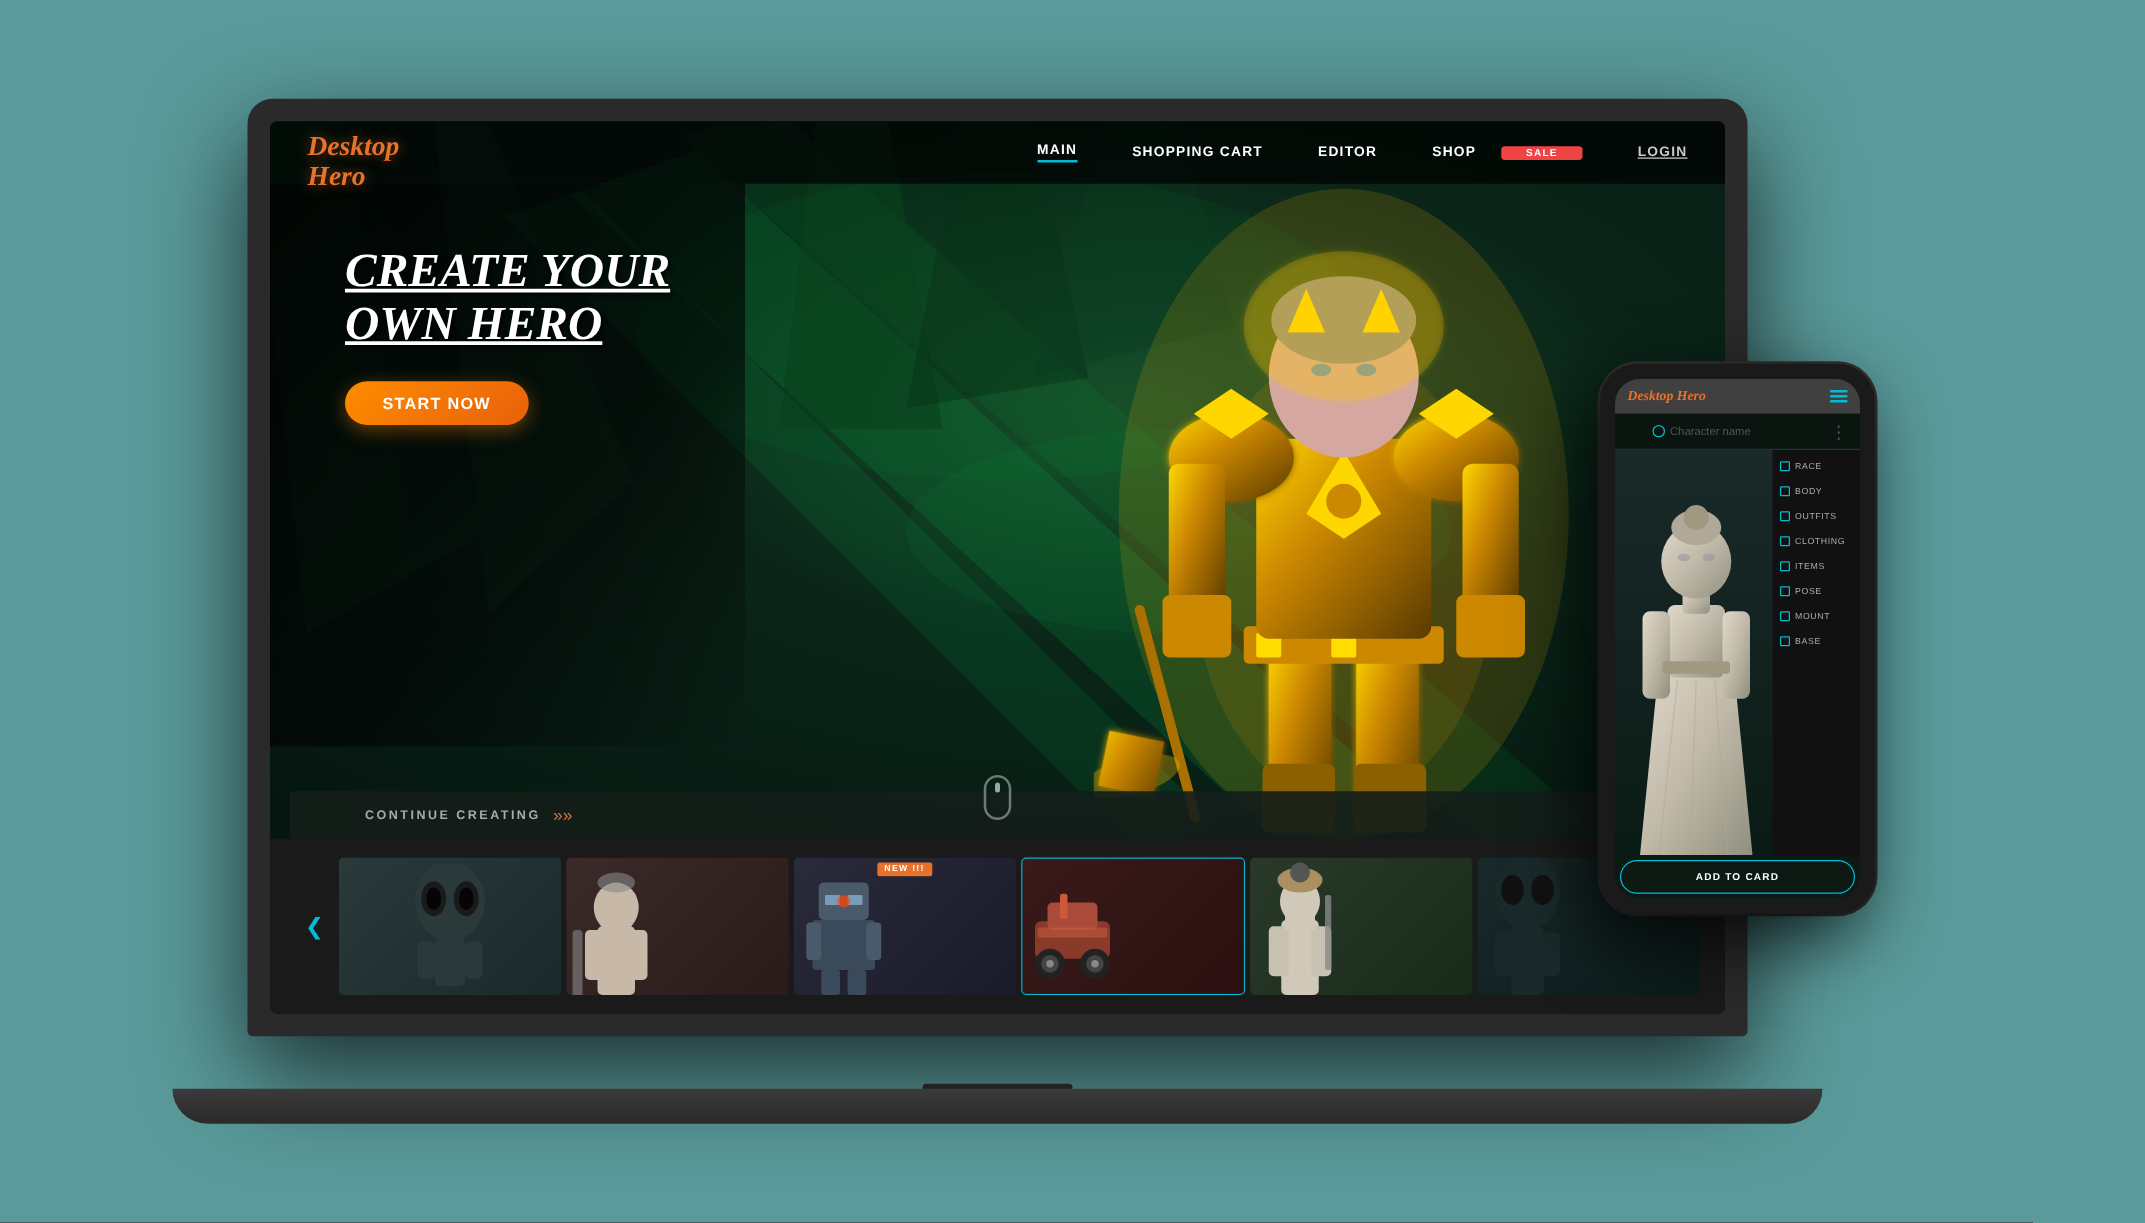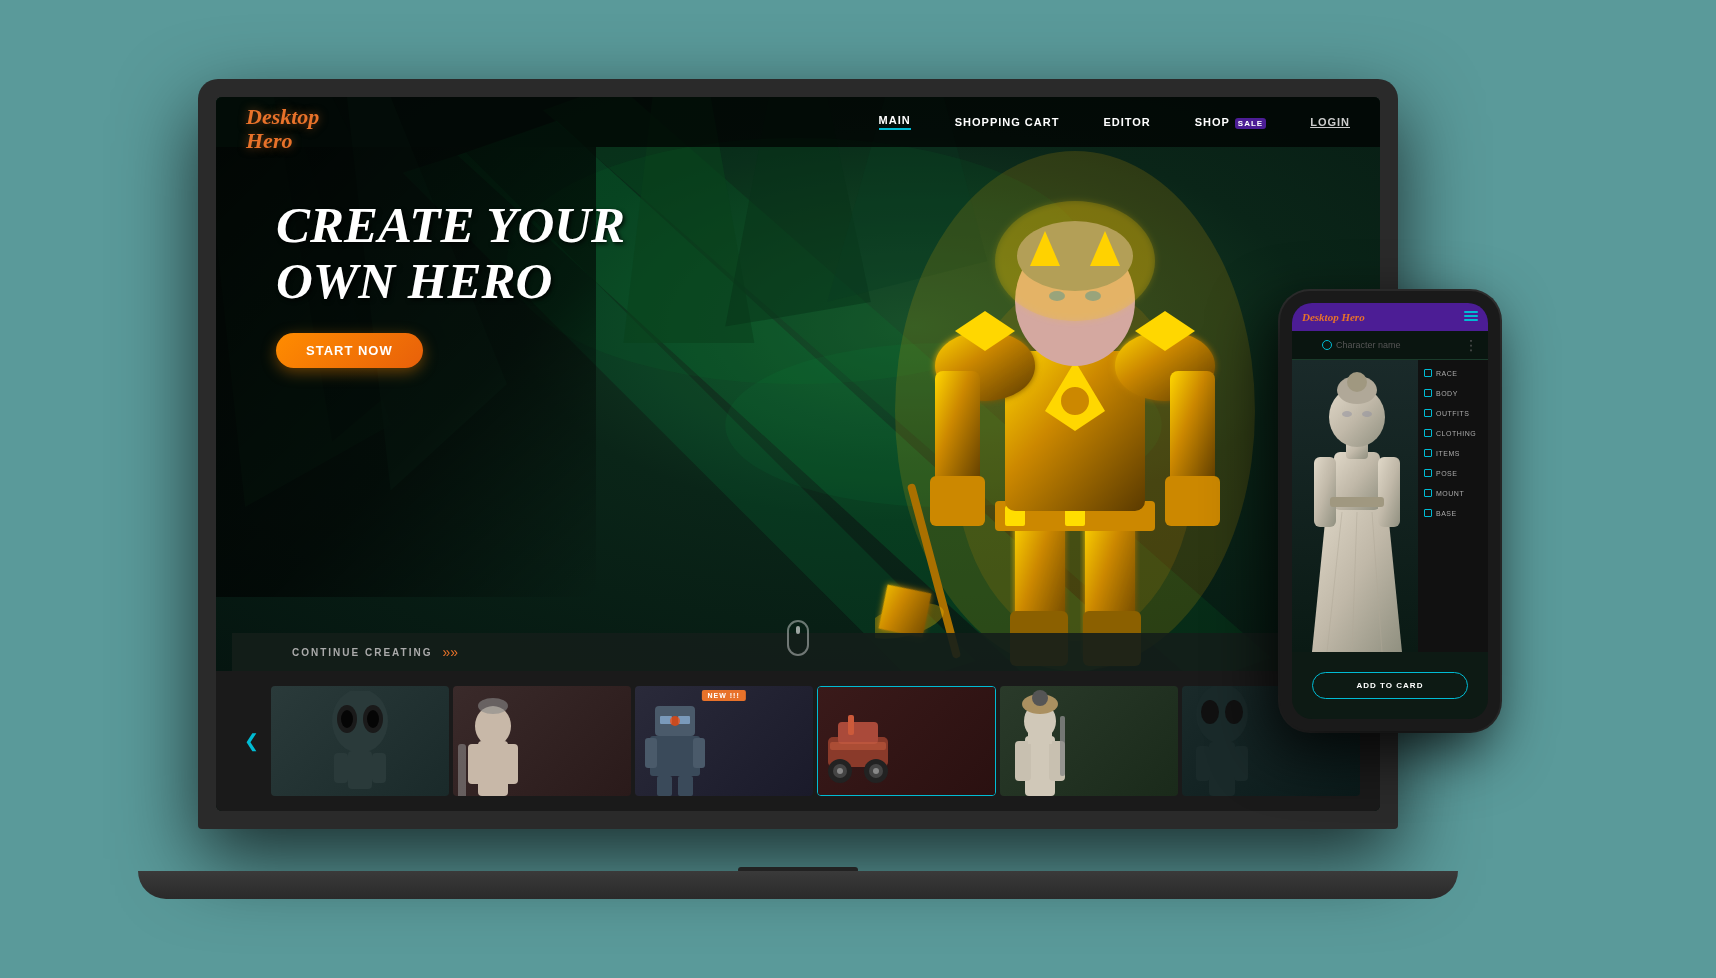--- a/index.html
+++ b/index.html
@@ -129,27 +129,27 @@
     }
 
     .nav-link.active {
       border-bottom: 2px solid #00bcd4;
       padding-bottom: 2px;
     }
 
     .nav-link.login { color: #ccc; text-decoration: underline; }
 
     .shop-badge {
-      background: #4c1d95;
+      background: #ef4444;
       color: #fff;
       font-size: 8px;
       font-weight: bold;
-      padding: 1px 3px;
+      padding: 1px 20px;
       border-radius: 3px;
-      margin-left: 1px;
+      margin-left: 16px;
       vertical-align: middle;
       text-transform: uppercase;
     }
 
     
     .hero-bg {
       position: absolute;
       top: 0;
       left: 0;
       right: 0;
@@ -171,28 +171,29 @@
 
     
     .hero-content {
       position: absolute;
       top: 100px;
       left: 60px;
       z-index: 5;
     }
 
     .hero-title {
-      font-size: 51px;
+      font-size: 38px;
       font-weight: 900;
       color: #fff;
       font-style: italic;
       line-height: 1.1;
       text-transform: uppercase;
       font-family: Georgia, serif;
       text-shadow: 2px 2px 4px rgba(0,0,0,0.8);
+      text-decoration: underline;
     }
 
     .start-btn {
       margin-top: 24px;
       background: linear-gradient(135deg, #ff8c00, #e8600a);
       color: #fff;
       border: none;
       padding: 10px 30px;
       border-radius: 25px;
       font-size: 13px;
@@ -339,23 +340,24 @@
       height: 100%;
       background: #0d1a14;
       border-radius: 20px;
       overflow: hidden;
       position: relative;
       display: flex;
       flex-direction: column;
     }
 
     .phone-nav {
-      background: #4c1d95;
+      background: #404040;
       padding: 8px 10px;
       display: flex;
+      align-items: center;
       justify-content: space-between;
       flex-shrink: 0;
       gap: 28px;
     }
 
     .phone-logo {
       font-size: 11px;
       color: #e8722a;
       font-weight: bold;
       font-style: italic;
@@ -454,21 +456,21 @@
       letter-spacing: 0.5px;
       text-transform: uppercase;
     }
 
     .phone-add-btn {
       flex-shrink: 0;
       background: transparent;
       border: 1.5px solid #00bcd4;
       color: #fff;
       padding: 8px;
-      margin: 20px;
+      margin: 4px;
       border-radius: 20px;
       font-size: 8px;
       font-weight: bold;
       letter-spacing: 1px;
       text-align: center;
       cursor: pointer;
       text-transform: uppercase;
     }
 
     

